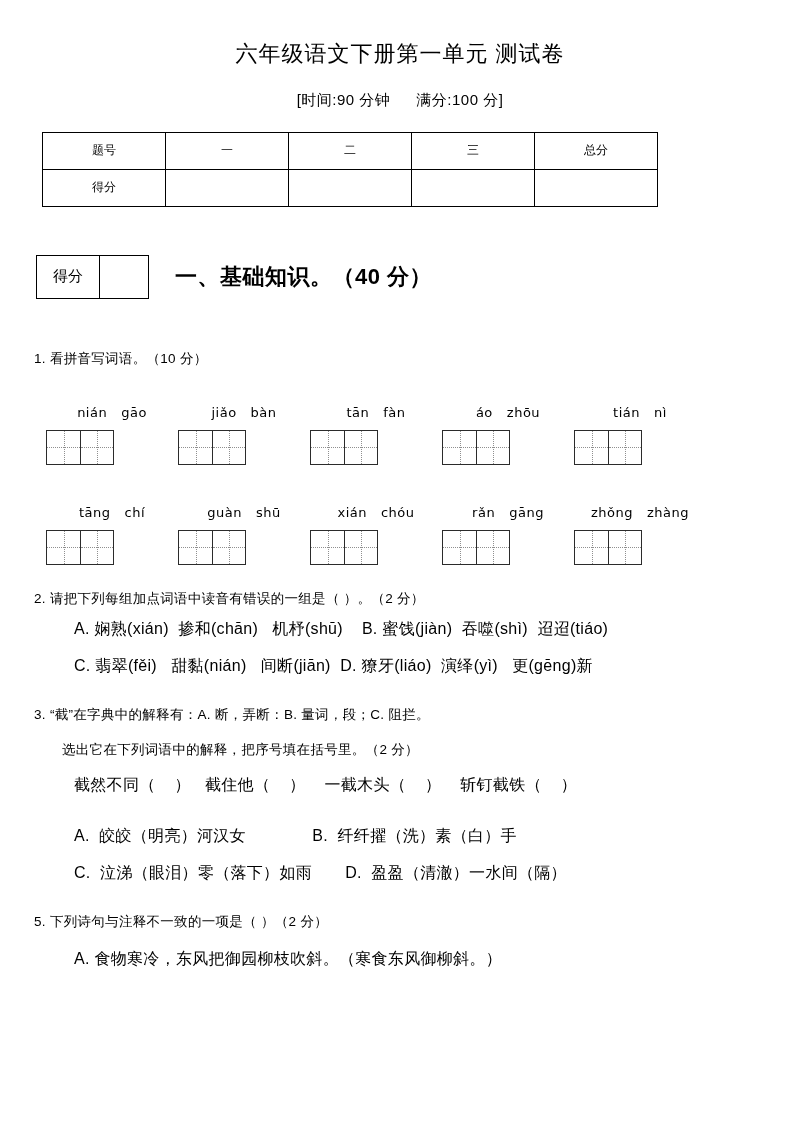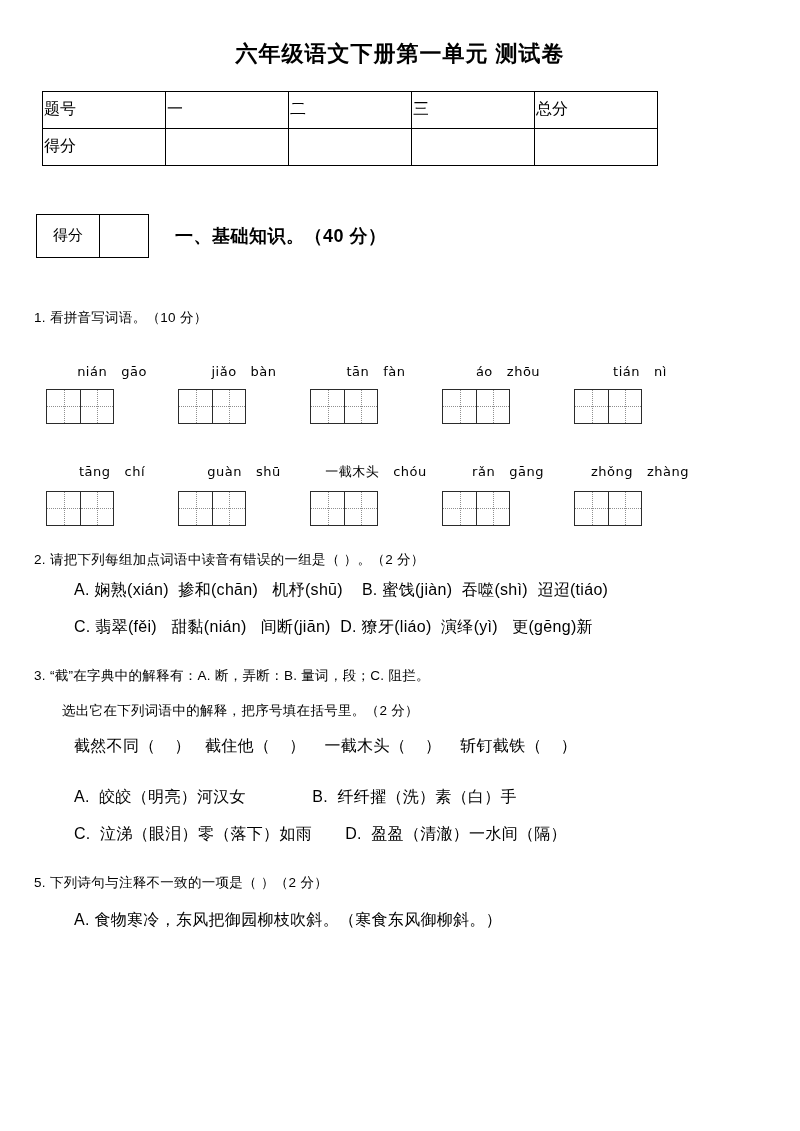--- a/index.html
+++ b/index.html
@@ -20,21 +20,21 @@
     height: 1131px;
     box-sizing: border-box;
     padding: 0;
     position: relative;
   }
 
   
   .title {
     text-align: center;
     font-size: 22px;
-    font-weight: bold;
+    font-weight: normal;
     letter-spacing: 1px;
     margin-top: 40px;
     line-height: 1.3;
   }
   .subtitle {
     text-align: center;
     font-size: 15px;
     margin-top: 22px;
     letter-spacing: 0.5px;
   }
@@ -44,23 +44,23 @@
   .score-table-wrap {
     margin: 22px 0 0 42px;
   }
   table.score-table {
     border-collapse: collapse;
     table-layout: fixed;
   }
   table.score-table td {
     border: 1px solid #000;
     height: 34px;
-    text-align: left;
+    text-align: center;
     vertical-align: middle;
-    font-size: 16px;
+    font-size: 12px;
   }
   table.score-table td.label { width: 120px; }
   table.score-table td.col { width: 120px; }
 
   
   .section-row {
     display: flex;
     align-items: center;
     margin: 48px 0 0 36px;
   }
@@ -74,21 +74,21 @@
     width: 62px;
     display: flex;
     align-items: center;
     justify-content: center;
     font-size: 15px;
     border-right: 1px solid #000;
   }
   .defen-box .cellB { width: 48px; }
   .section-title {
     margin-left: 26px;
-    font-size: 18px;
+    font-size: 22px;
     font-weight: bold;
     letter-spacing: 0.5px;
   }
 
   
   .q {
     font-size: 13.5px;
     line-height: 1.5;
     margin-left: 34px;
     letter-spacing: 0.3px;
@@ -164,20 +164,23 @@
   .sp-24 { height: 24px; }
   .sp-10 { height: 10px; }
 </style>
 </head>
 <body>
 
 <div class="page">
 
   <div class="title">六年级语文下册第一单元 测试卷</div>
 
+  <div class="subtitle">
+    <span>[时间:90 分钟</span><span class="gap"></span><span>满分:100 分]</span>
+  </div>
 
   <div class="score-table-wrap">
     <table class="score-table">
       <tbody>
           <tr>
         <td class="label">题号</td>
         <td class="col">一</td>
         <td class="col">二</td>
         <td class="col">三</td>
         <td class="col">总分</td>
@@ -248,21 +251,21 @@
           <div class="sq"></div>
         </div>
       </div>
   </div>
 
   <div class="sp-24"></div>
 
   <div class="pinyin-row">
     <div class="pinyin-cell"><span class="syl">tāng</span><span class="syl">chí</span></div>
     <div class="pinyin-cell"><span class="syl">guàn</span><span class="syl">shū</span></div>
-    <div class="pinyin-cell"><span class="syl">一截木头</span><span class="syl">chóu</span></div>
+    <div class="pinyin-cell"><span class="syl">xián</span><span class="syl">chóu</span></div>
     <div class="pinyin-cell"><span class="syl">rǎn</span><span class="syl">gāng</span></div>
     <div class="pinyin-cell"><span class="syl">zhǒng</span><span class="syl">zhàng</span></div>
   </div>
 
   <div class="sp-10"></div>
 
   <div class="grid-row">
     <div class="grid-cell">
         <div class="tzg">
           <div class="sq"></div>

